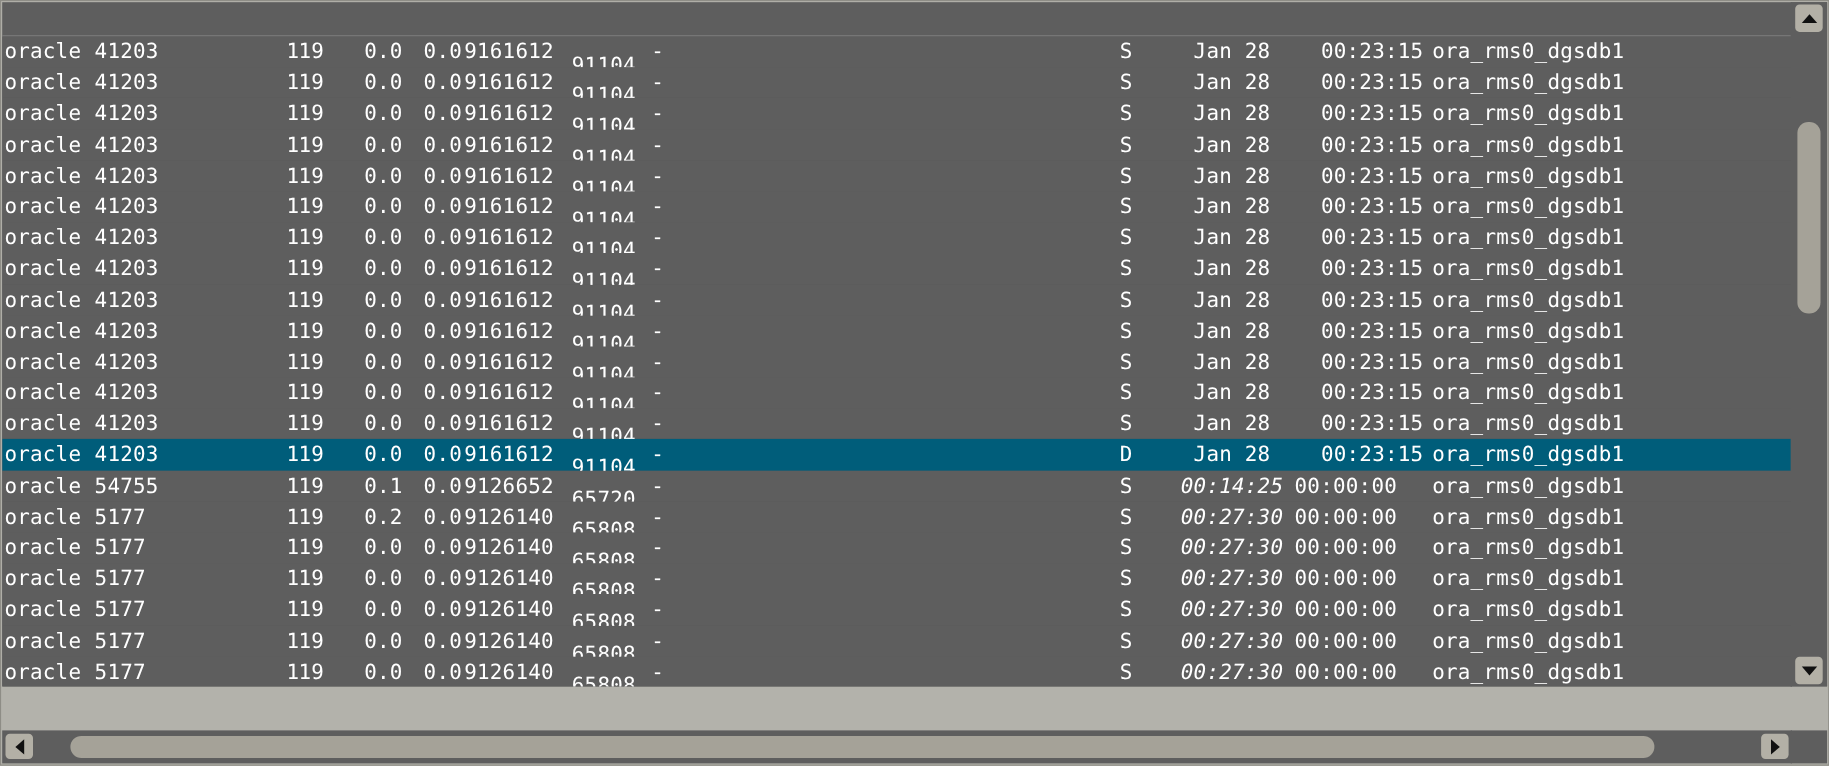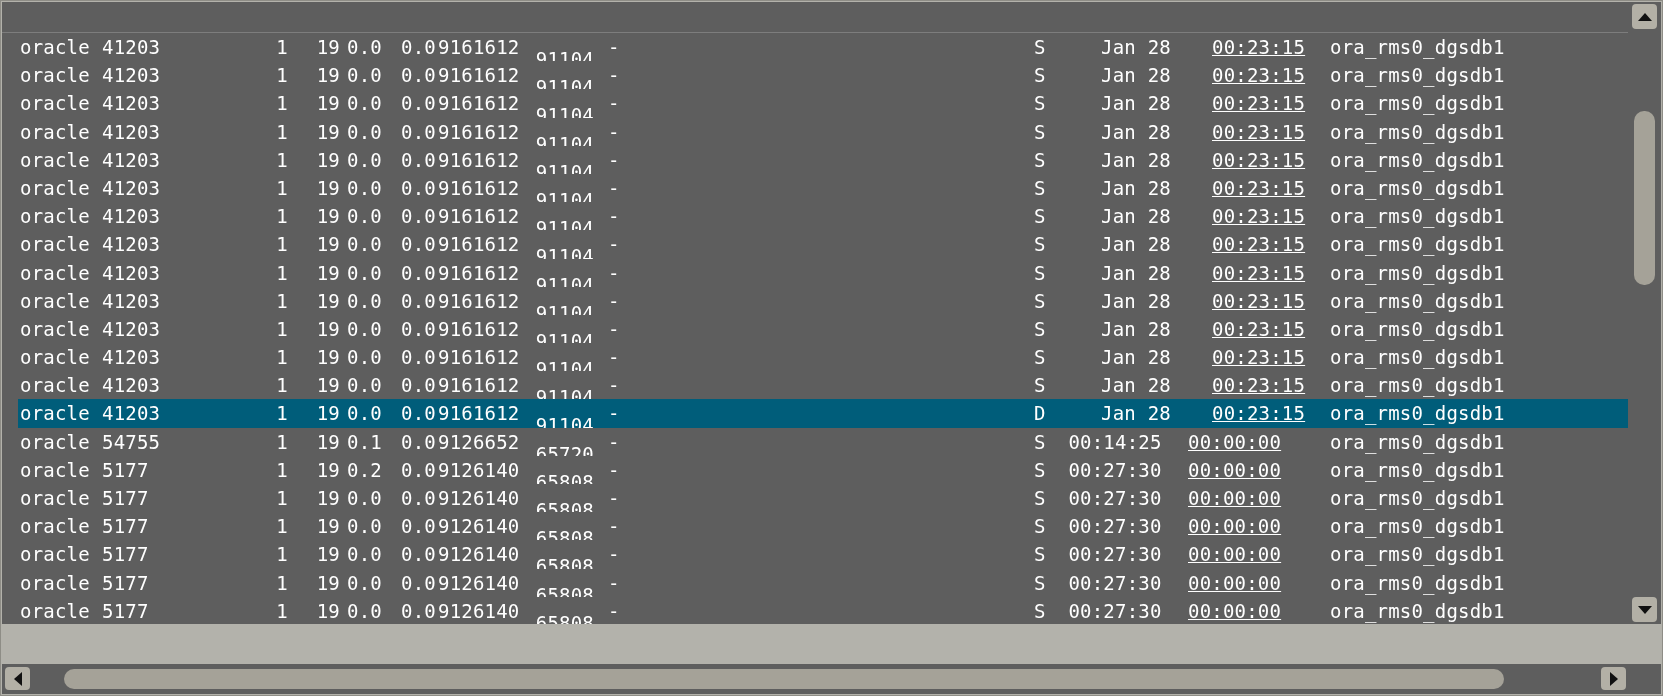--- a/index.html
+++ b/index.html
@@ -54,21 +54,20 @@
     top: 32px;
     width: 1627px;
     height: 591px;
     background: #5e5e5e;
     overflow: hidden;
   }
   .rows {
     position: absolute;
     left: 0; top: 0;
     width: 1627px;
-    padding-left: 16px;
   }
   .row {
     position: relative;
     height: 28.2px;
     line-height: 28.2px;
     white-space: pre;
     font-family: "DejaVu Sans Mono", "Liberation Mono", monospace;
     font-size: 19px;
     color: #ffffff;
     background: #5e5e5e;
@@ -80,34 +79,34 @@
     position: absolute;
     top: 0;
     white-space: pre;
     font-family: "DejaVu Sans Mono", "Liberation Mono", monospace;
     font-size: 19px;
     letter-spacing: 0.2px;
   }
   .c-user   { left: 2px;   text-align: left;  width: 80px; }
   .c-pid    { left: 84px;  width: 128px; }
   .c-ppid   { left: 218px; text-align: right; width: 52px; }
-  .c-pri    { left: 280px; text-align: right; width: 42px; }
+  .c-pri    { left: 260px; text-align: center; width: 42px; }
   .c-cpu    { left: 318px; text-align: right; width: 46px; }
   .c-mem    { left: 372px; text-align: right; width: 46px; }
   .c-vsz    { left: 420px; text-align: left; width: 94px; }
   .c-rss    { left: 508px; text-align: right; width: 68px; margin-top: 12px; }
   .c-tty    { left: 590px; text-align: left;  width: 30px; }
   .c-stat   { left: 1016px; text-align: left; width: 28px; }
   .c-start  { left: 1046px; text-align: center; width: 144px; }
-  .c-time   { left: 1194px; text-align: left; width: 98px; text-decoration: underline; }
-  .c-cmd    { left: 1300px; text-align: left;  width: 300px; margin-left: 12px; }
+  .c-time   { left: 1194px; text-align: right; width: 98px; }
+  .c-cmd    { left: 1300px; text-align: left;  width: 300px; }
 
   
   .row.alt .c-stat  { left: 1016px; }
-  .row.alt .c-start { left: 1020px; width: 154px; }
+  .row.alt .c-start { left: 1041px; width: 154px; font-style: italic; }
   .row.alt .c-time  { left: 1170px; width: 98px; }
 
   
   .vscroll {
     position: absolute;
     right: 1px;
     top: 1px;
     width: 33px;
     height: 622px;
     background: #5e5e5e;

